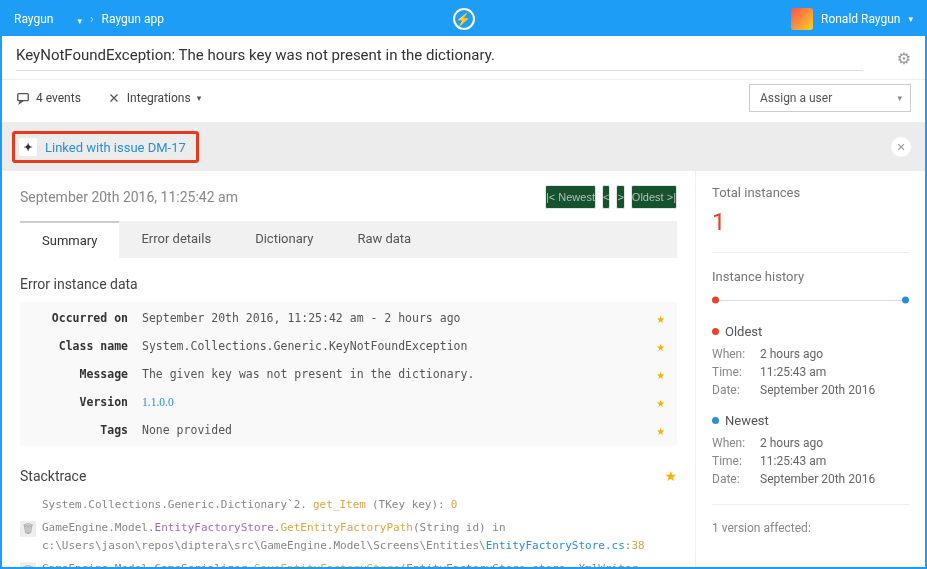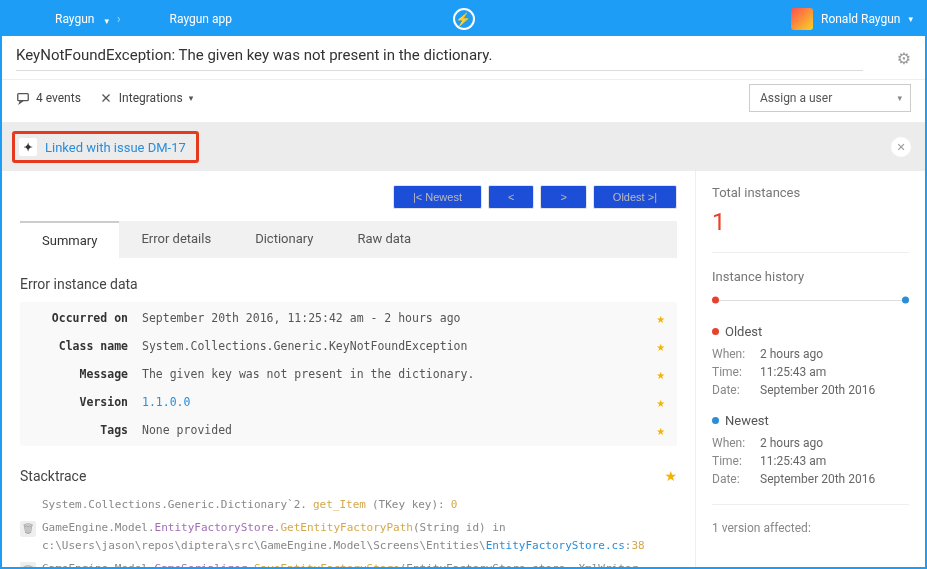--- a/index.html
+++ b/index.html
@@ -1,55 +1,55 @@
 <!DOCTYPE html>
 <html><head>
 <meta charset="utf-8">
 <style>
 * { margin: 0; padding: 0; box-sizing: border-box; }
 body { font-family: -apple-system, BlinkMacSystemFont, "Segoe UI", Roboto, Arial, sans-serif; font-size: 13px; color: #333; background: #fff; width: 927px; height: 569px; overflow: hidden; border: 2px solid #1e9df7; }
 .topbar { background: #1e9df7; color: #fff; height: 34px; display: flex; align-items: center; padding: 0 12px; position: relative; }
 .breadcrumb { display: flex; align-items: center; gap: 8px; font-size: 12px; }
 .breadcrumb .sep { color: rgba(255,255,255,0.6); }
-.breadcrumb .crumb { display: flex; align-items: flex-end; gap: 10px; margin-left: 41px; }
+.breadcrumb .crumb { display: flex; align-items: flex-end; gap: 24px; }
 .bolt-icon { position: absolute; left: 50%; transform: translateX(-50%); width: 22px; height: 22px; border: 2px solid #fff; border-radius: 50%; display: flex; align-items: center; justify-content: center; font-size: 13px; }
 .user-area { margin-left: auto; display: flex; align-items: center; gap: 8px; font-size: 12px; }
 .avatar { width: 22px; height: 22px; background: linear-gradient(135deg,#ff4e50,#f9d423); border-radius: 3px; }
 .titlebar { display: flex; align-items: center; padding: 10px 14px 8px 14px; border-bottom: 1px solid #eee; }
 .title-text { font-size: 15px; color: #333; flex: 1; border-bottom: 1px solid #ddd; padding-bottom: 6px; margin-right: 20px; }
 .resolved-wrap { position: relative; }
 .resolved-highlight { position: absolute; inset: -6px; border: 3px solid #e53a1e; border-radius: 4px; pointer-events:none; }
 .resolved-btn { background: #3ac13a; color: #fff; border: none; padding: 8px 50px 8px 16px; font-size: 13px; font-weight: 600; border-radius: 2px; position: relative; cursor:pointer; }
 .resolved-btn::after { content: "▾"; position: absolute; right: 12px; top: 50%; transform: translateY(-50%); font-size: 10px; }
 .gear { color: #999; margin-left: 14px; font-size: 16px; }
-.subbar { display: flex; align-items: center; padding: 4px 14px 10px 14px; border-bottom: 1px solid #eee; gap: 18px; }
+.subbar { display: flex; align-items: center; padding: 4px 14px 10px 14px; border-bottom: 1px solid #eee; gap: 26px; }
 .subbar .item { display: flex; align-items: center; gap: 6px; color: #444; font-size: 12px; }
 .assign-user { margin-left: auto; border: 1px solid #ccc; background: #fff; padding: 6px 28px 6px 10px; font-size: 12px; color: #555; position: relative; width: 162px; cursor:pointer; }
 .assign-user::after { content: "▾"; position: absolute; right: 8px; top: 50%; transform: translateY(-50%); font-size: 9px; color: #888; }
 .linked-bar { background: #ececec; display: flex; align-items: center; padding: 8px 14px; position: relative; }
 .linked-highlight { border: 3px solid #e53a1e; border-radius: 3px; display: inline-flex; align-items: center; gap: 8px; padding: 4px 10px 4px 4px; margin-left: -4px; }
 .linked-icon { width: 18px; height: 18px; background: #fff; border-radius: 2px; display:flex; align-items:center; justify-content:center; color:#333; font-weight:bold; font-size:11px; }
 .linked-text { color: #2a8dd8; font-size: 13px; }
 .close-x { margin-left: auto; width: 20px; height: 20px; background: #fff; border-radius: 50%; display:flex; align-items:center; justify-content:center; color:#999; font-size:11px; cursor:pointer; }
 .main-wrap { display: flex; height: calc(569px - 34px - 52px - 36px - 44px - 4px); overflow:hidden; }
 .left-col { flex: 1; padding: 14px 18px; overflow: hidden; }
 .right-col { width: 230px; border-left: 1px solid #eee; padding: 14px 16px; overflow:hidden; }
 .timestamp-row { display: flex; align-items: center; margin-bottom: 12px; }
 .timestamp-row .ts { color: #888; font-size: 14px; }
 .nav-btns { margin-left: auto; display: flex; gap: 6px; }
-.nav-btn { background: #1d4ed8; border: 1px solid #e3e3e3; color: #bbb; padding: 5px 19px; font-size: 11px; border-radius: 2px; cursor:pointer; }
+.nav-btn { background: #14532d; border: 1px solid #e3e3e3; color: #bbb; padding: 5px 0; font-size: 11px; border-radius: 2px; cursor:pointer; }
 .tabs { display: flex; background: #f1f1f1; }
 .tab { padding: 10px 22px; font-size: 13px; color: #555; cursor: pointer; }
 .tab.active { background: #fff; color: #333; border-top: 2px solid #ccc; }
 .section-title { font-size: 14px; color: #444; margin: 18px 0 10px 0; }
 .data-table { background: #f9f9f9; border-radius: 2px; padding: 2px 0; }
 .data-row { display: flex; align-items: center; padding: 6px 12px; font-family: "SF Mono", Monaco, Consolas, monospace; font-size: 11.5px; }
 .data-row .label { width: 110px; text-align: right; font-weight: bold; color: #333; padding-right: 14px; }
 .data-row .value { color: #555; flex: 1; }
-.data-row .value.link { color: #2a8dd8; }
+.data-row .value.link { color: #2a8dd8; font-family: Liberation Serif, serif; }
 .star { color: #f5b301; font-size: 14px; margin-left: auto; }
 .stacktrace-header { display:flex; align-items:center; margin: 22px 0 10px 0; }
 .stacktrace { font-family: "SF Mono", Monaco, Consolas, monospace; font-size: 11px; color: #888; line-height: 1.7; }
 .stacktrace .line { display: flex; align-items: flex-start; gap: 6px; padding: 2px 0; }
 .stacktrace .cup { width: 16px; height: 16px; background: #eee; border-radius: 2px; flex-shrink: 0; margin-top: 2px; display:flex; align-items:center; justify-content:center; font-size:10px; color:#999; }
 .stacktrace .indent { padding-left: 22px; }
 .st-cls { color: #a06eb4; }
 .st-mth { color: #d4a84a; }
 .st-file { color: #2a8dd8; }
 .st-num { color: #d4a84a; }
@@ -82,21 +82,21 @@
   </div>
   <div class="bolt-icon">⚡</div>
   <div class="user-area">
     <div class="avatar"></div>
     <span>Ronald Raygun</span>
     <span style="font-size:9px;">▾</span>
   </div>
 </div>
 
 <div class="titlebar">
-  <div class="title-text">KeyNotFoundException: The given key was not present in the dictionary.</div>
+  <div class="title-text">KeyNotFoundException: The hours key was not present in the dictionary.</div>
   <span class="gear">⚙</span>
 </div>
 
 <div class="subbar">
   <div class="item">
     <svg class="icon-svg" viewBox="0 0 16 16" fill="none" stroke="#555" stroke-width="1.5">
         <rect x="2" y="3" width="12" height="8" rx="1"></rect>
         <path d="M5 11l-1 3 4-3"></path>
       </svg>
     <span>4 events</span>
@@ -115,20 +115,21 @@
   <div class="linked-highlight">
     <div class="linked-icon">✦</div>
     <span class="linked-text">Linked with issue DM-17</span>
   </div>
   <div class="close-x">✕</div>
 </div>
 
 <div class="main-wrap">
   <div class="left-col">
     <div class="timestamp-row">
+      <span class="ts">September 20th 2016, 11:25:42 am</span>
       <div class="nav-btns">
         <button class="nav-btn">|&lt; Newest</button>
         <button class="nav-btn">&lt;</button>
         <button class="nav-btn">&gt;</button>
         <button class="nav-btn">Oldest &gt;|</button>
       </div>
     </div>
     <div class="tabs">
       <div class="tab active">Summary</div>
       <div class="tab">Error details</div>

